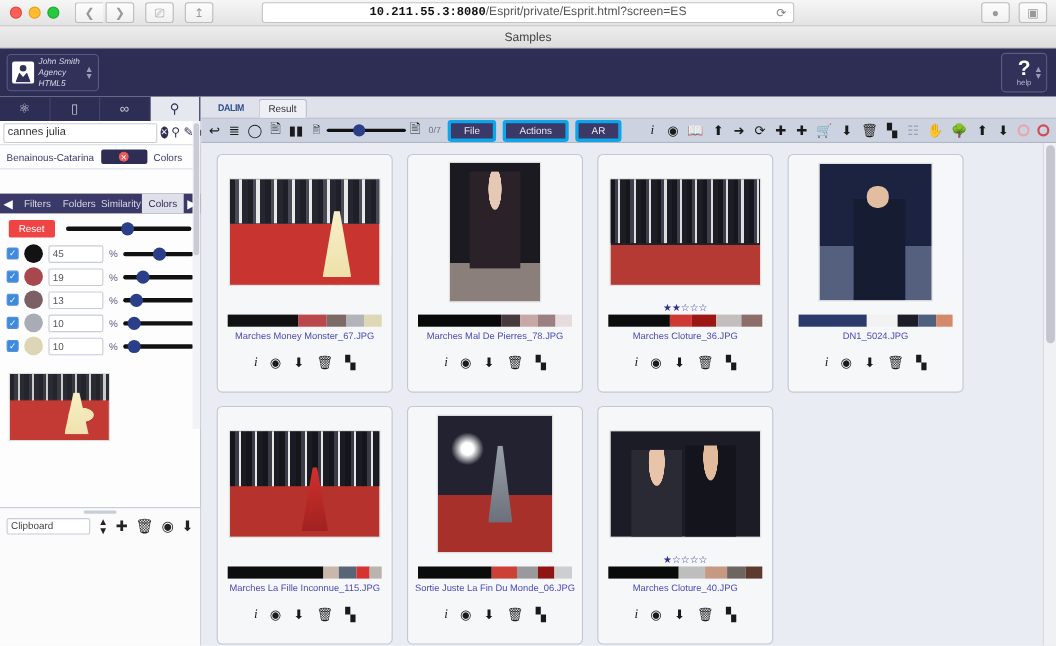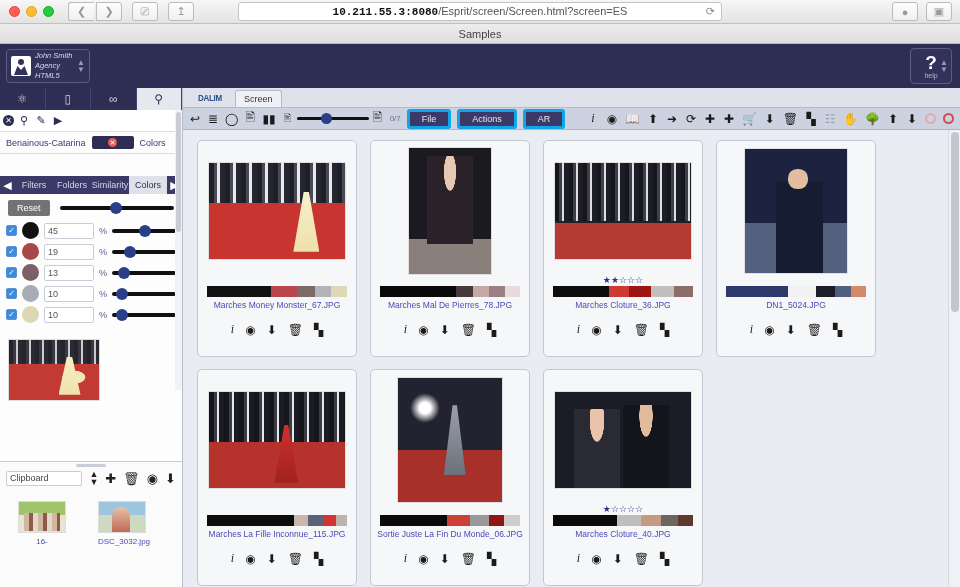--- a/index.html
+++ b/index.html
@@ -182,21 +182,21 @@
     width: 15px; display: flex; align-items: center; justify-content: center;
     color: #fff; font-size: 11px;
   }
   .ptab {
     flex: 1; display: flex; align-items: center; justify-content: center;
     color: #d5d6e6; font-size: 9px;
   }
   .ptab.active { background: #dfe1ea; color: #2e2d54; }
   .reset-row { display: flex; align-items: center; gap: 10px; padding: 6px 8px 4px 8px; }
   .reset-btn {
-    background: #737373; color: #fff; font-size: 9px;
+    background: #ef4444; color: #fff; font-size: 9px;
     border: none; border-radius: 2px; padding: 3px 9px; cursor: pointer;
     font-family: inherit;
   }
   .slider-track {
     flex: 1; height: 4px; background: #111; border-radius: 2px; position: relative;
   }
   .slider-knob {
     position: absolute; top: -4px; width: 12px; height: 12px; border-radius: 50%;
     background: #2a3f88;
   }
@@ -456,21 +456,21 @@
     <div class="nav-btns">
       <div class="chrome-btn grouped-l">❮</div>
       <div class="chrome-btn grouped-r">❯</div>
     </div>
     <div class="chrome-sep"></div>
     <div class="chrome-btn">⎚</div>
     <div class="chrome-sep"></div>
     <div class="chrome-btn">↥</div>
     <div class="share-icon">🕷</div>
     <div class="url-field">
-      <span><span class="url-host">10.211.55.3:8080</span><span class="url-path">/Esprit/screen/Screen.html?screen=ES</span></span>
+      <span><span class="url-host">10.211.55.3:8080</span><span class="url-path">/Esprit/private/Esprit.html?screen=ES</span></span>
       <span class="reload">⟳</span>
     </div>
     <div class="right-chrome">
       <div class="chrome-btn">●</div>
       <div class="chrome-btn">▣</div>
     </div>
   </div>
 
   <div class="tab-strip">
     <span>Samples</span>
@@ -496,20 +496,21 @@
 
     <div class="sidebar">
       <div class="side-tabbar">
         <div class="side-tab">⚛</div>
         <div class="side-tab">▯</div>
         <div class="side-tab">∞</div>
         <div class="side-tab active">⚲</div>
       </div>
 
       <div class="search-row">
+        <input class="search-input" value="cannes julia" style="">
         <div class="clear-badge">✕</div>
         <div class="icon-btn">⚲</div>
         <div class="icon-btn">✎</div>
         <div class="icon-btn">▶</div>
       </div>
 
       <div class="filter-row">
         <span>Benainous-Catarina</span>
         <span class="chip-del">
             <span class="x">✕</span>
@@ -590,39 +591,29 @@
       <div class="clip-bar">
         <div class="clip-handle"></div>
         <div class="clip-head">
           <div class="clip-select">Clipboard</div>
           <span class="clip-icon" style="font-size:9px;line-height:8px">▲<br>▼</span>
           <span class="clip-icon">✚</span>
           <span class="clip-icon">🗑</span>
           <span class="clip-icon">◉</span>
           <span class="clip-icon">⬇</span>
         </div>
-        <div class="clip-items">
-          <div class="clip-item">
-            <div class="clip-thumb a"></div>
-            <div class="clip-name">16-</div>
-          </div>
-          <div class="clip-item">
-            <div class="clip-thumb b"></div>
-            <div class="clip-name">DSC_3032.jpg</div>
-          </div>
-        </div>
       </div>
     </div>
 
     <div class="main">
       <div class="main-tabbar">
         <div class="brand-tab">
           <span class="brand-logo">DALIM</span>
         </div>
-        <div class="result-tab">Screen</div>
+        <div class="result-tab">Result</div>
       </div>
 
       <div class="main-toolbar">
         <span class="tb-icon">↩</span>
         <span class="tb-icon">≣</span>
         <span class="tb-icon">◯</span>
         <span class="tb-icon">🖹</span>
         <span class="tb-icon">▮▮</span>
         <div class="range-wrap">
           <span class="tb-icon" style="font-size:9px">🖹</span>

